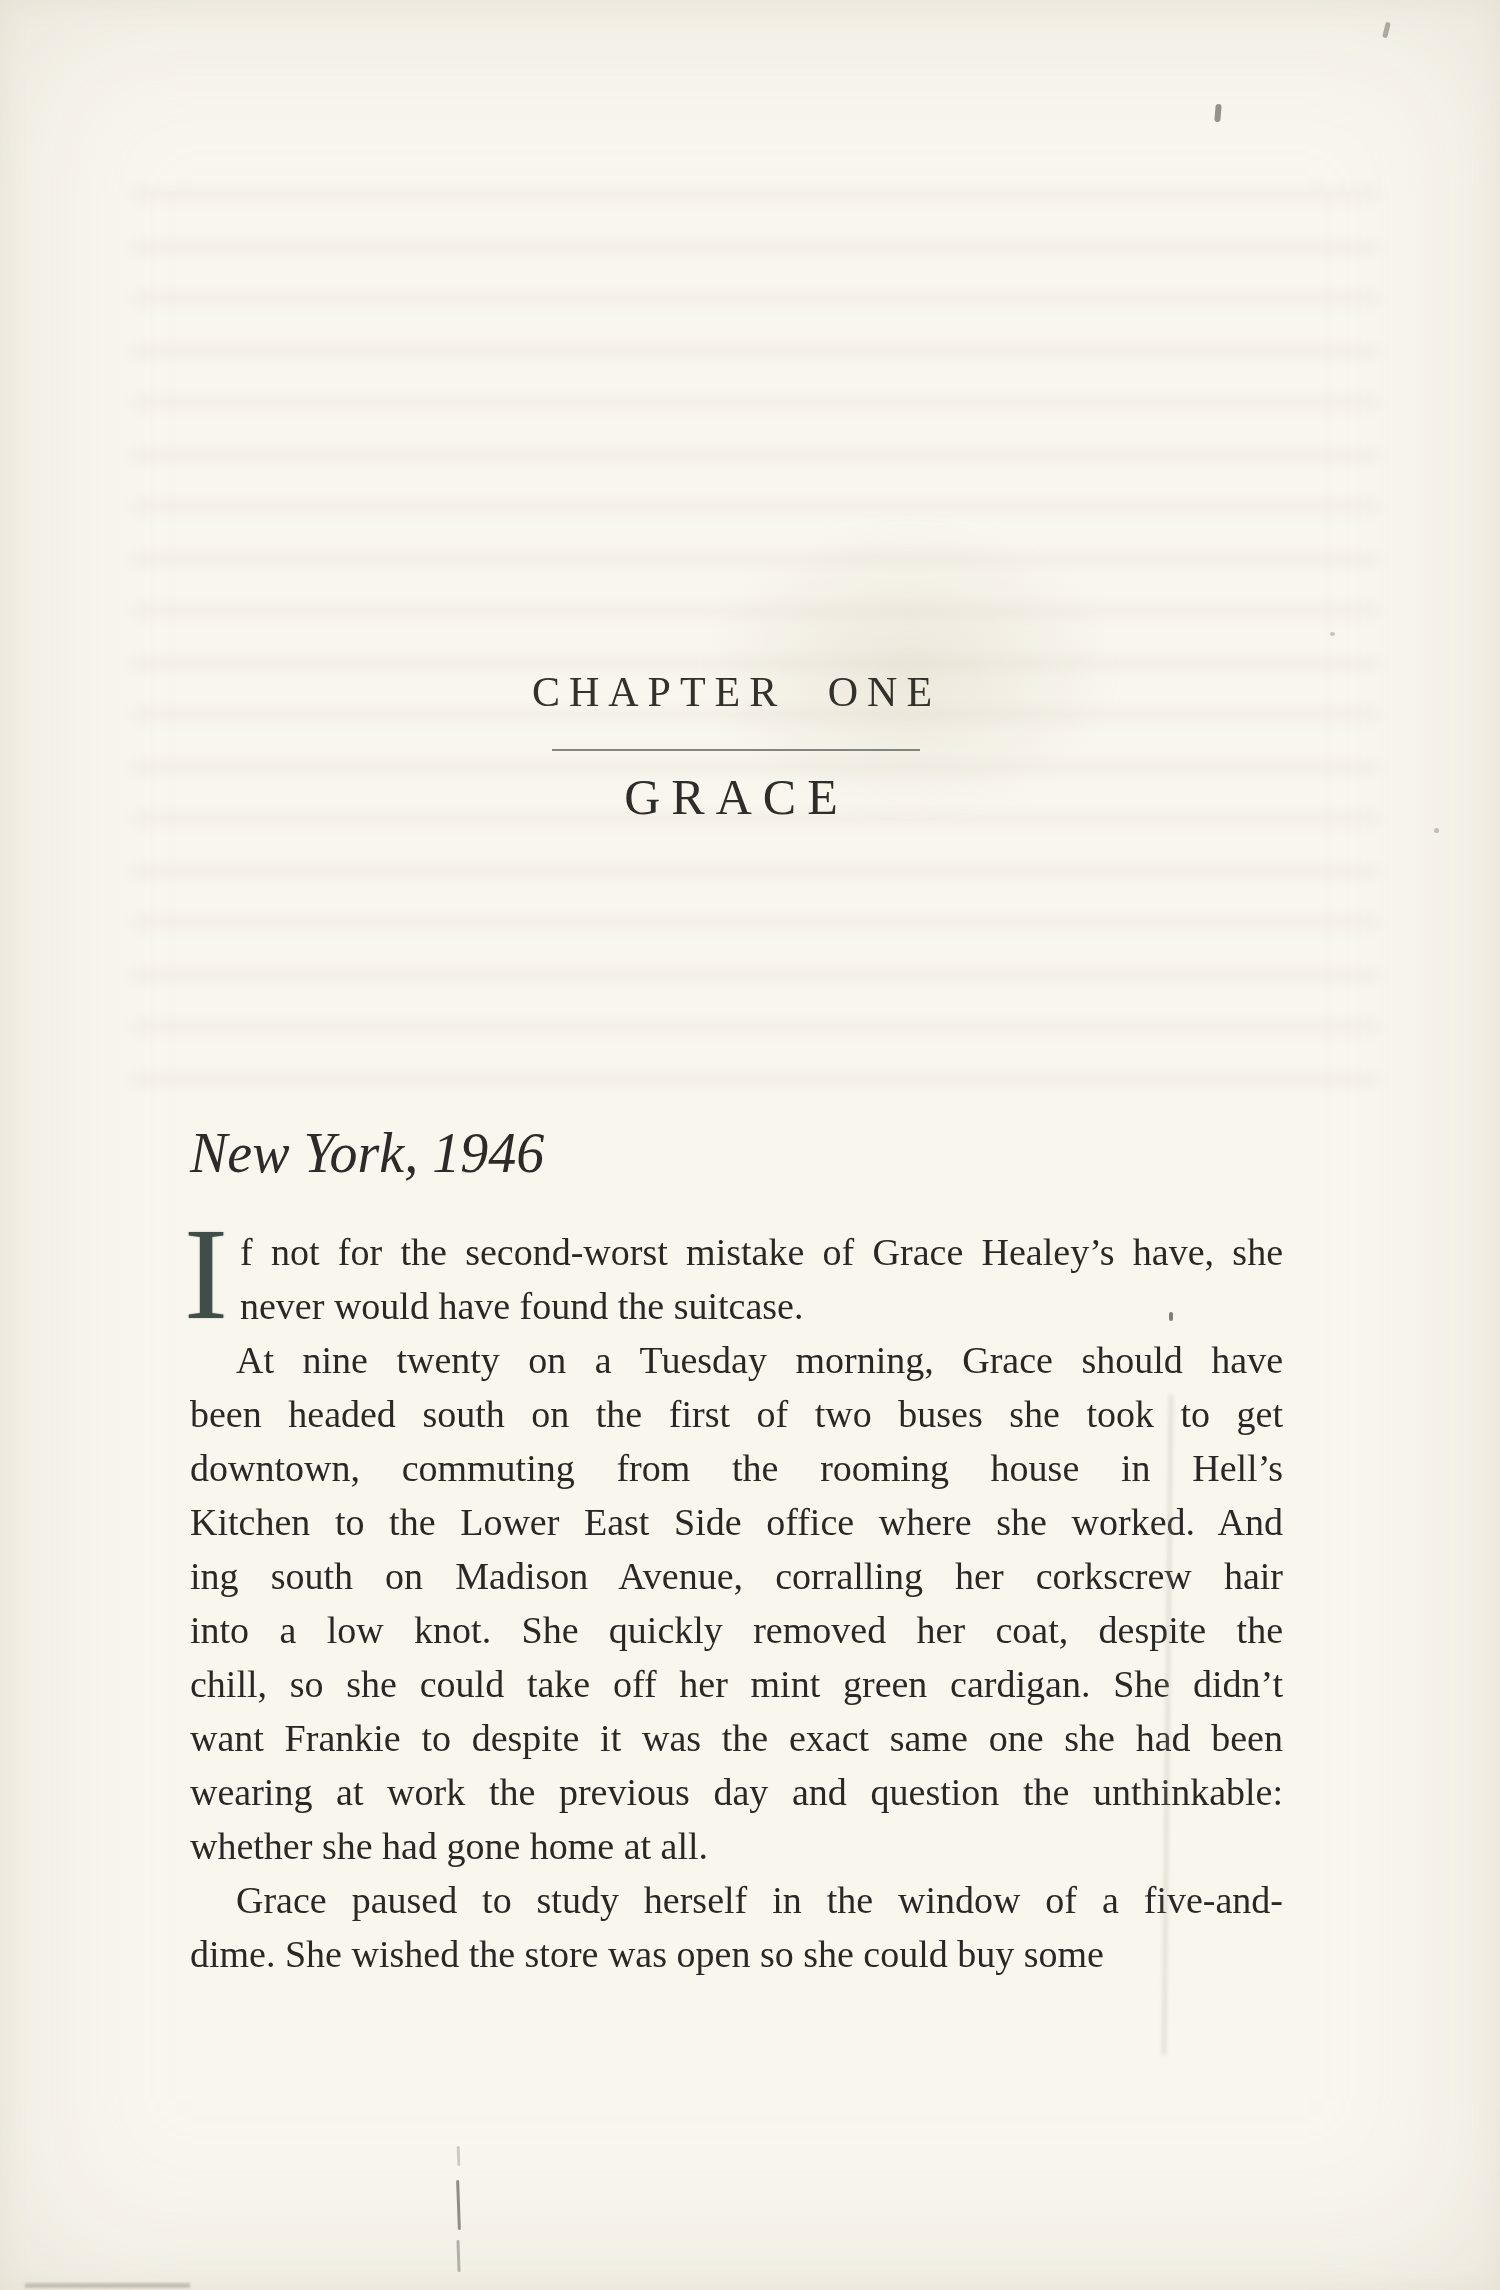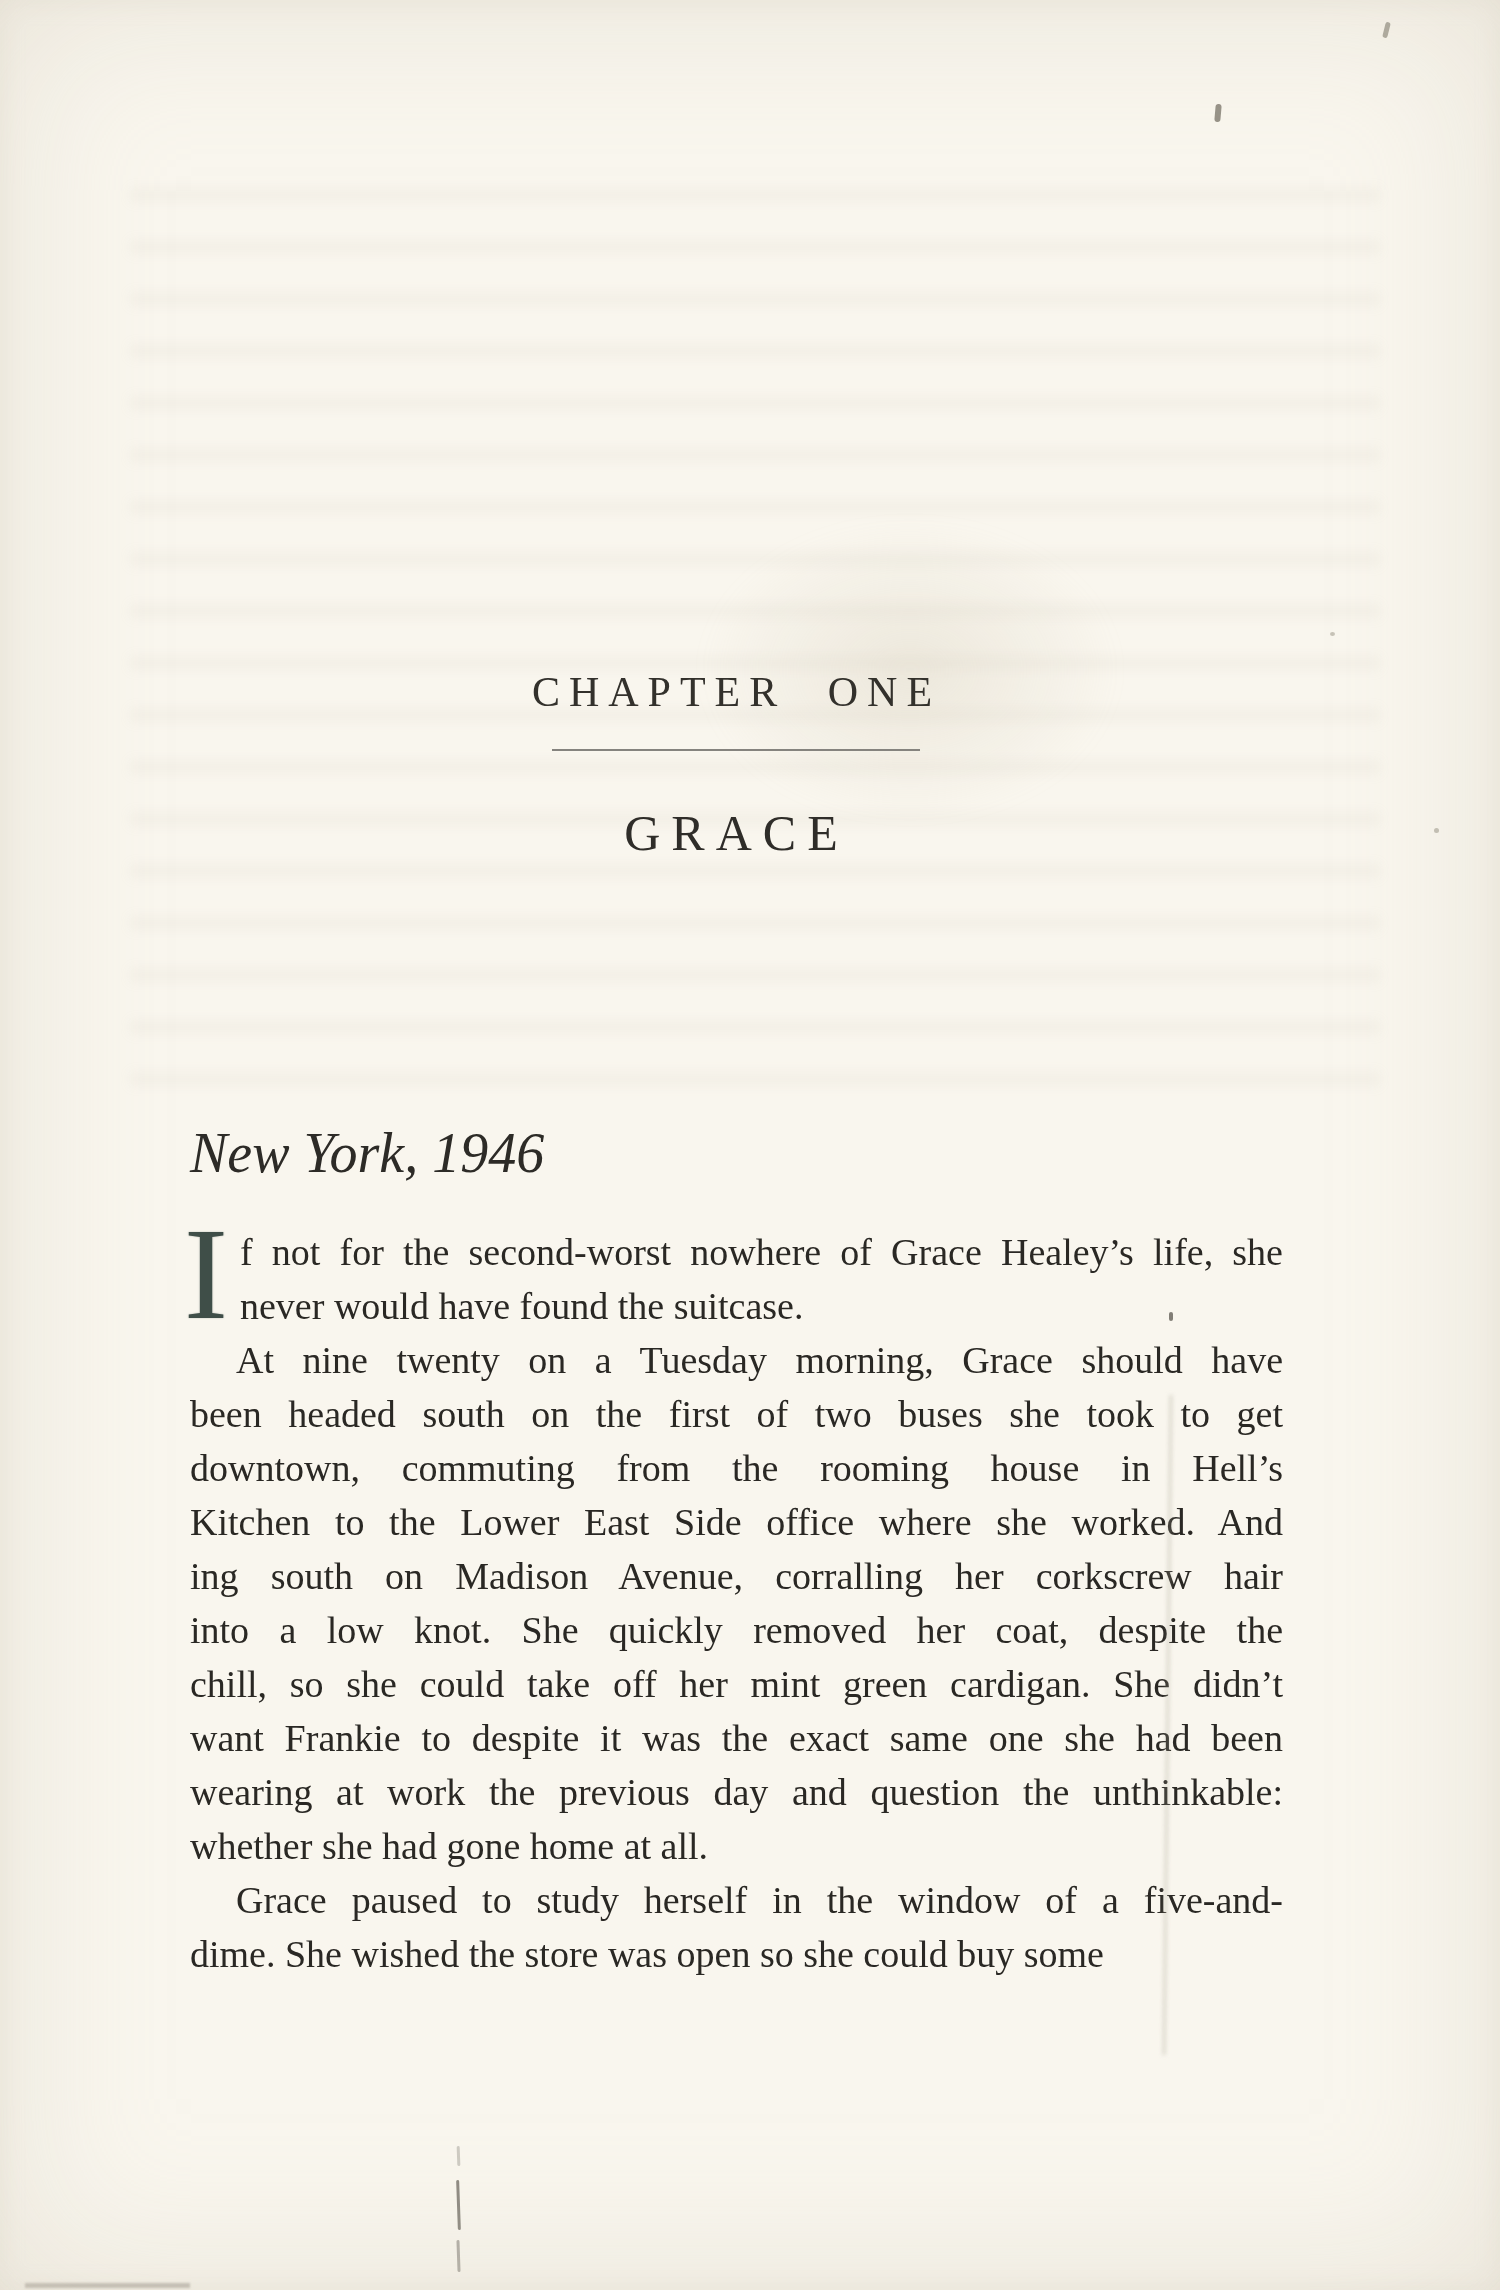--- a/index.html
+++ b/index.html
@@ -42,21 +42,21 @@
     text-align: center;
     font-size: 42px; letter-spacing: 9px; word-spacing: 22px;
     color: #33312c;
   }
   .rule {
     position: absolute; left: 552px; top: 749px; width: 368px; height: 2px;
     background: #85837e;
     box-shadow: 0 5px 0 -2px rgba(160,157,148,0.5);
   }
   .chapter-title {
-    position: absolute; left: 190px; width: 1093px; top: 804px;
+    position: absolute; left: 190px; width: 1093px; top: 768px;
     text-align: center;
     font-size: 50px; letter-spacing: 11px; word-spacing: 18px;
     color: #2f2d29;
   }
   .dateline {
     position: absolute; left: 190px; top: 1126px;
     font-style: italic;
     font-size: 56px; line-height: 54px;
     color: #2d2b27;
   }
@@ -115,21 +115,21 @@
 
   <div class="chapter-label">CHAPTER ONE</div>
   <div class="rule" style="background: rgb(133, 131, 126);"></div>
   <div class="chapter-title">GRACE</div>
 
   <div class="dateline">New York, 1946</div>
 
   <div class="body-block">
     <div class="drop-cap" style="color: rgb(63, 78, 72);">I</div>
 
-  <div class="line inset"><span>f not for the second-worst nowhere of Grace Healey’s life, she</span></div>
+  <div class="line inset"><span>f not for the second-worst mistake of Grace Healey’s have, she</span></div>
       <div class="line inset end"><span>never would have found the suitcase.</span></div>
       <div class="line indent"><span>At nine twenty on a Tuesday morning, Grace should have</span></div>
       <div class="line"><span>been headed south on the first of two buses she took to get</span></div>
       <div class="line"><span>downtown, commuting from the rooming house in Hell’s</span></div>
       <div class="line"><span>Kitchen to the Lower East Side office where she worked. And</span></div>
       <div class="line"><span>ing south on Madison Avenue, corralling her corkscrew hair</span></div>
       <div class="line"><span>into a low knot. She quickly removed her coat, despite the</span></div>
       <div class="line"><span>chill, so she could take off her mint green cardigan. She didn’t</span></div>
       <div class="line"><span>want Frankie to despite it was the exact same one she had been</span></div>
       <div class="line"><span>wearing at work the previous day and question the unthinkable:</span></div>

